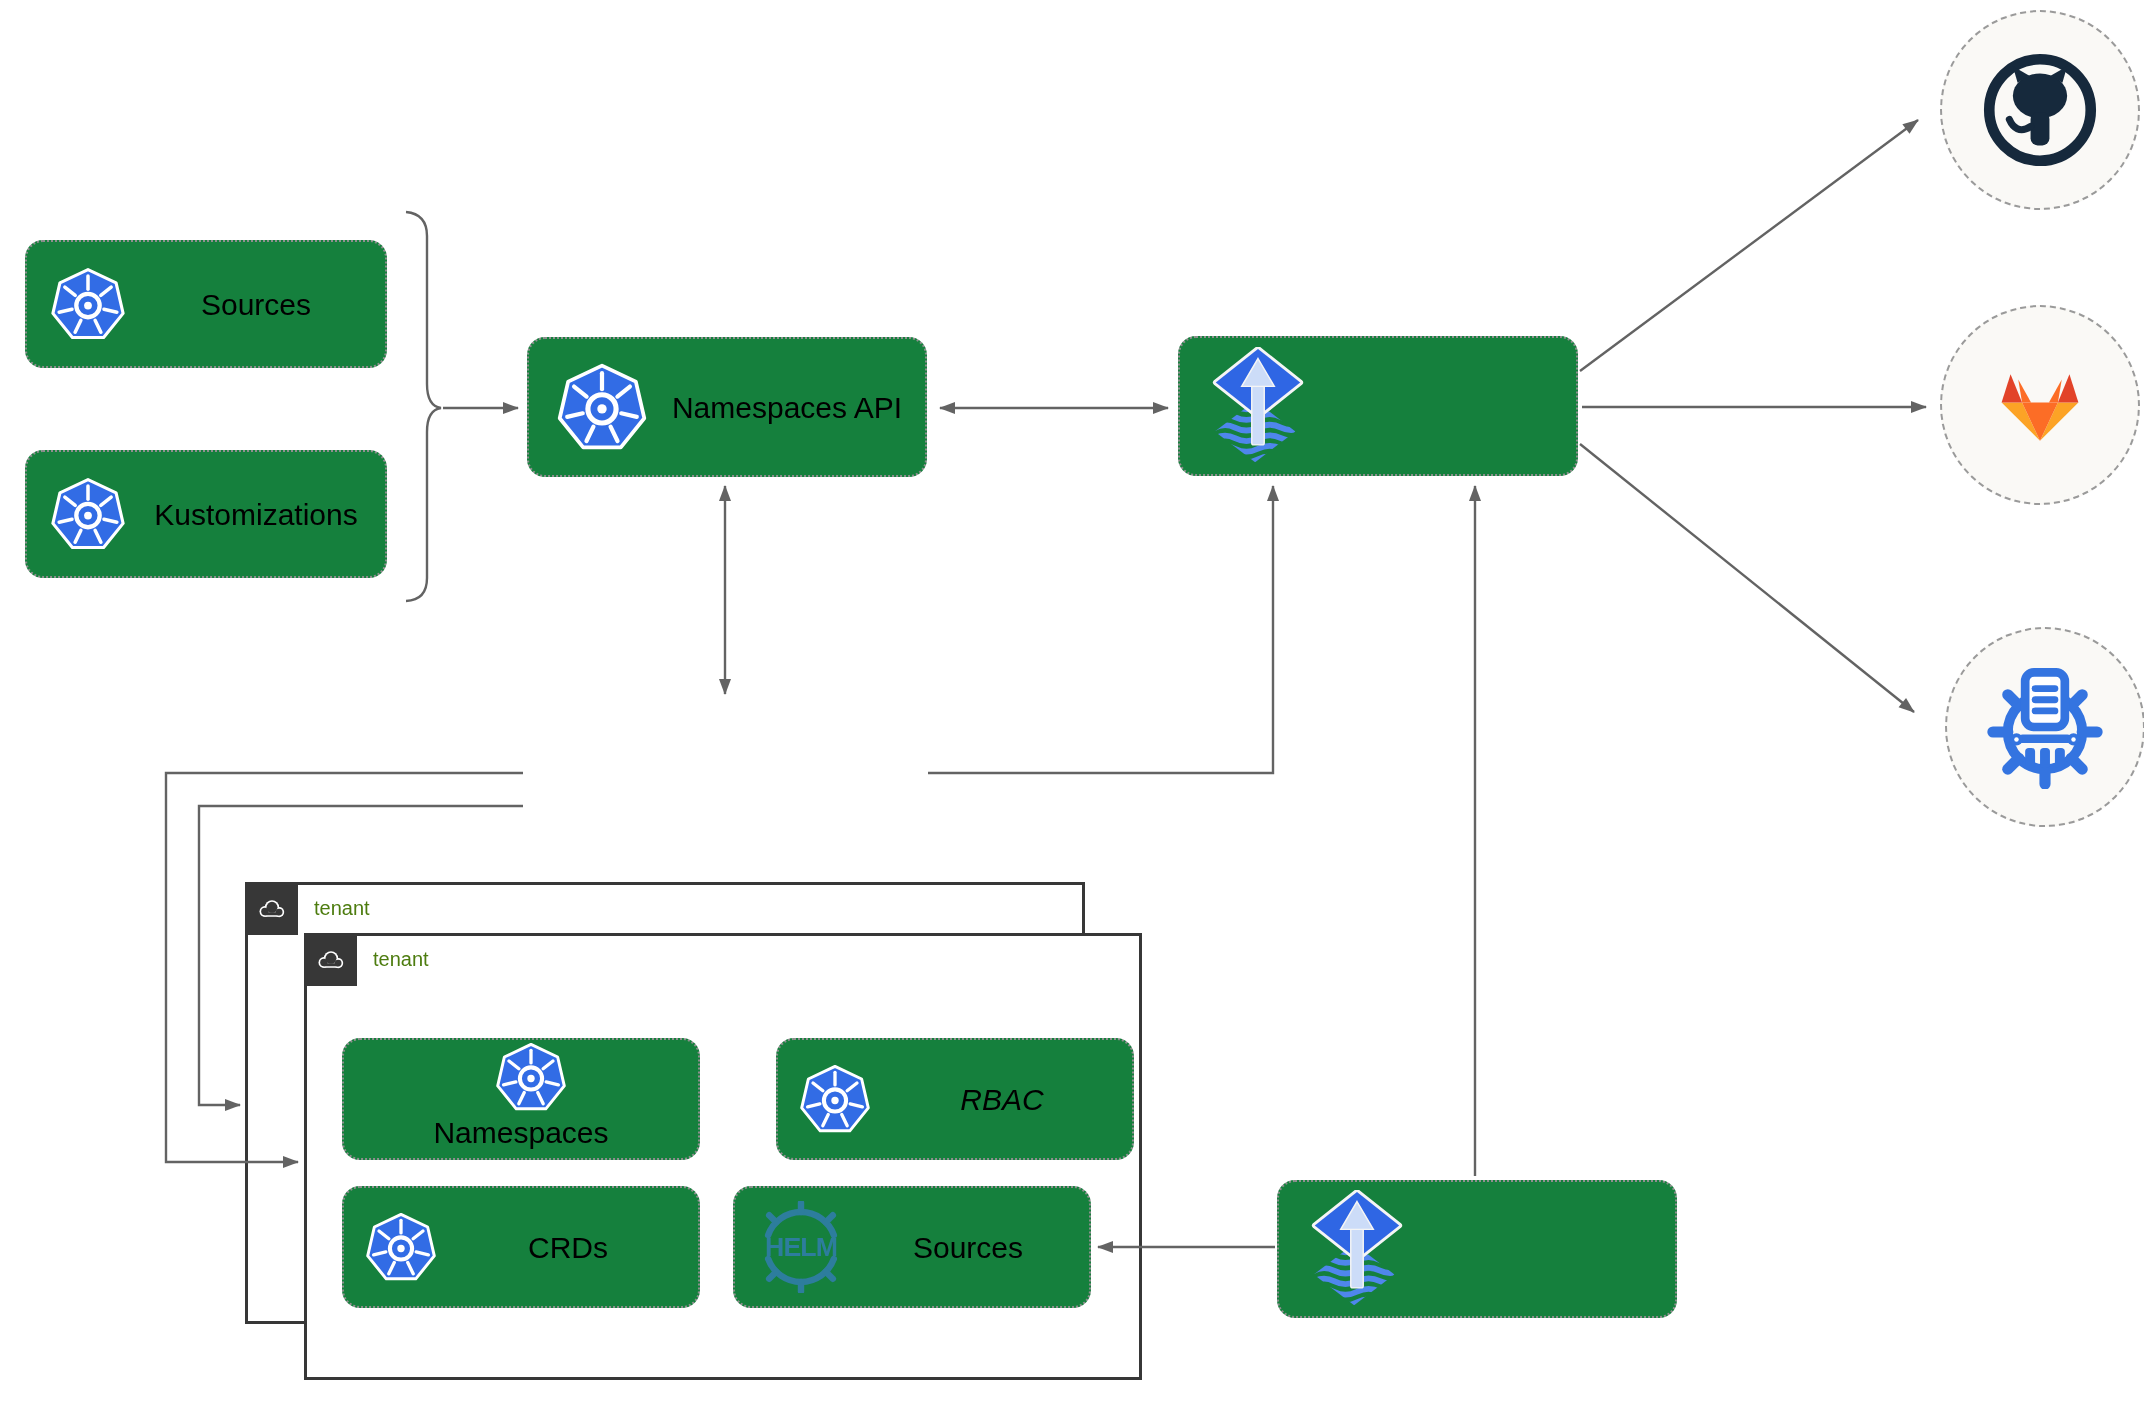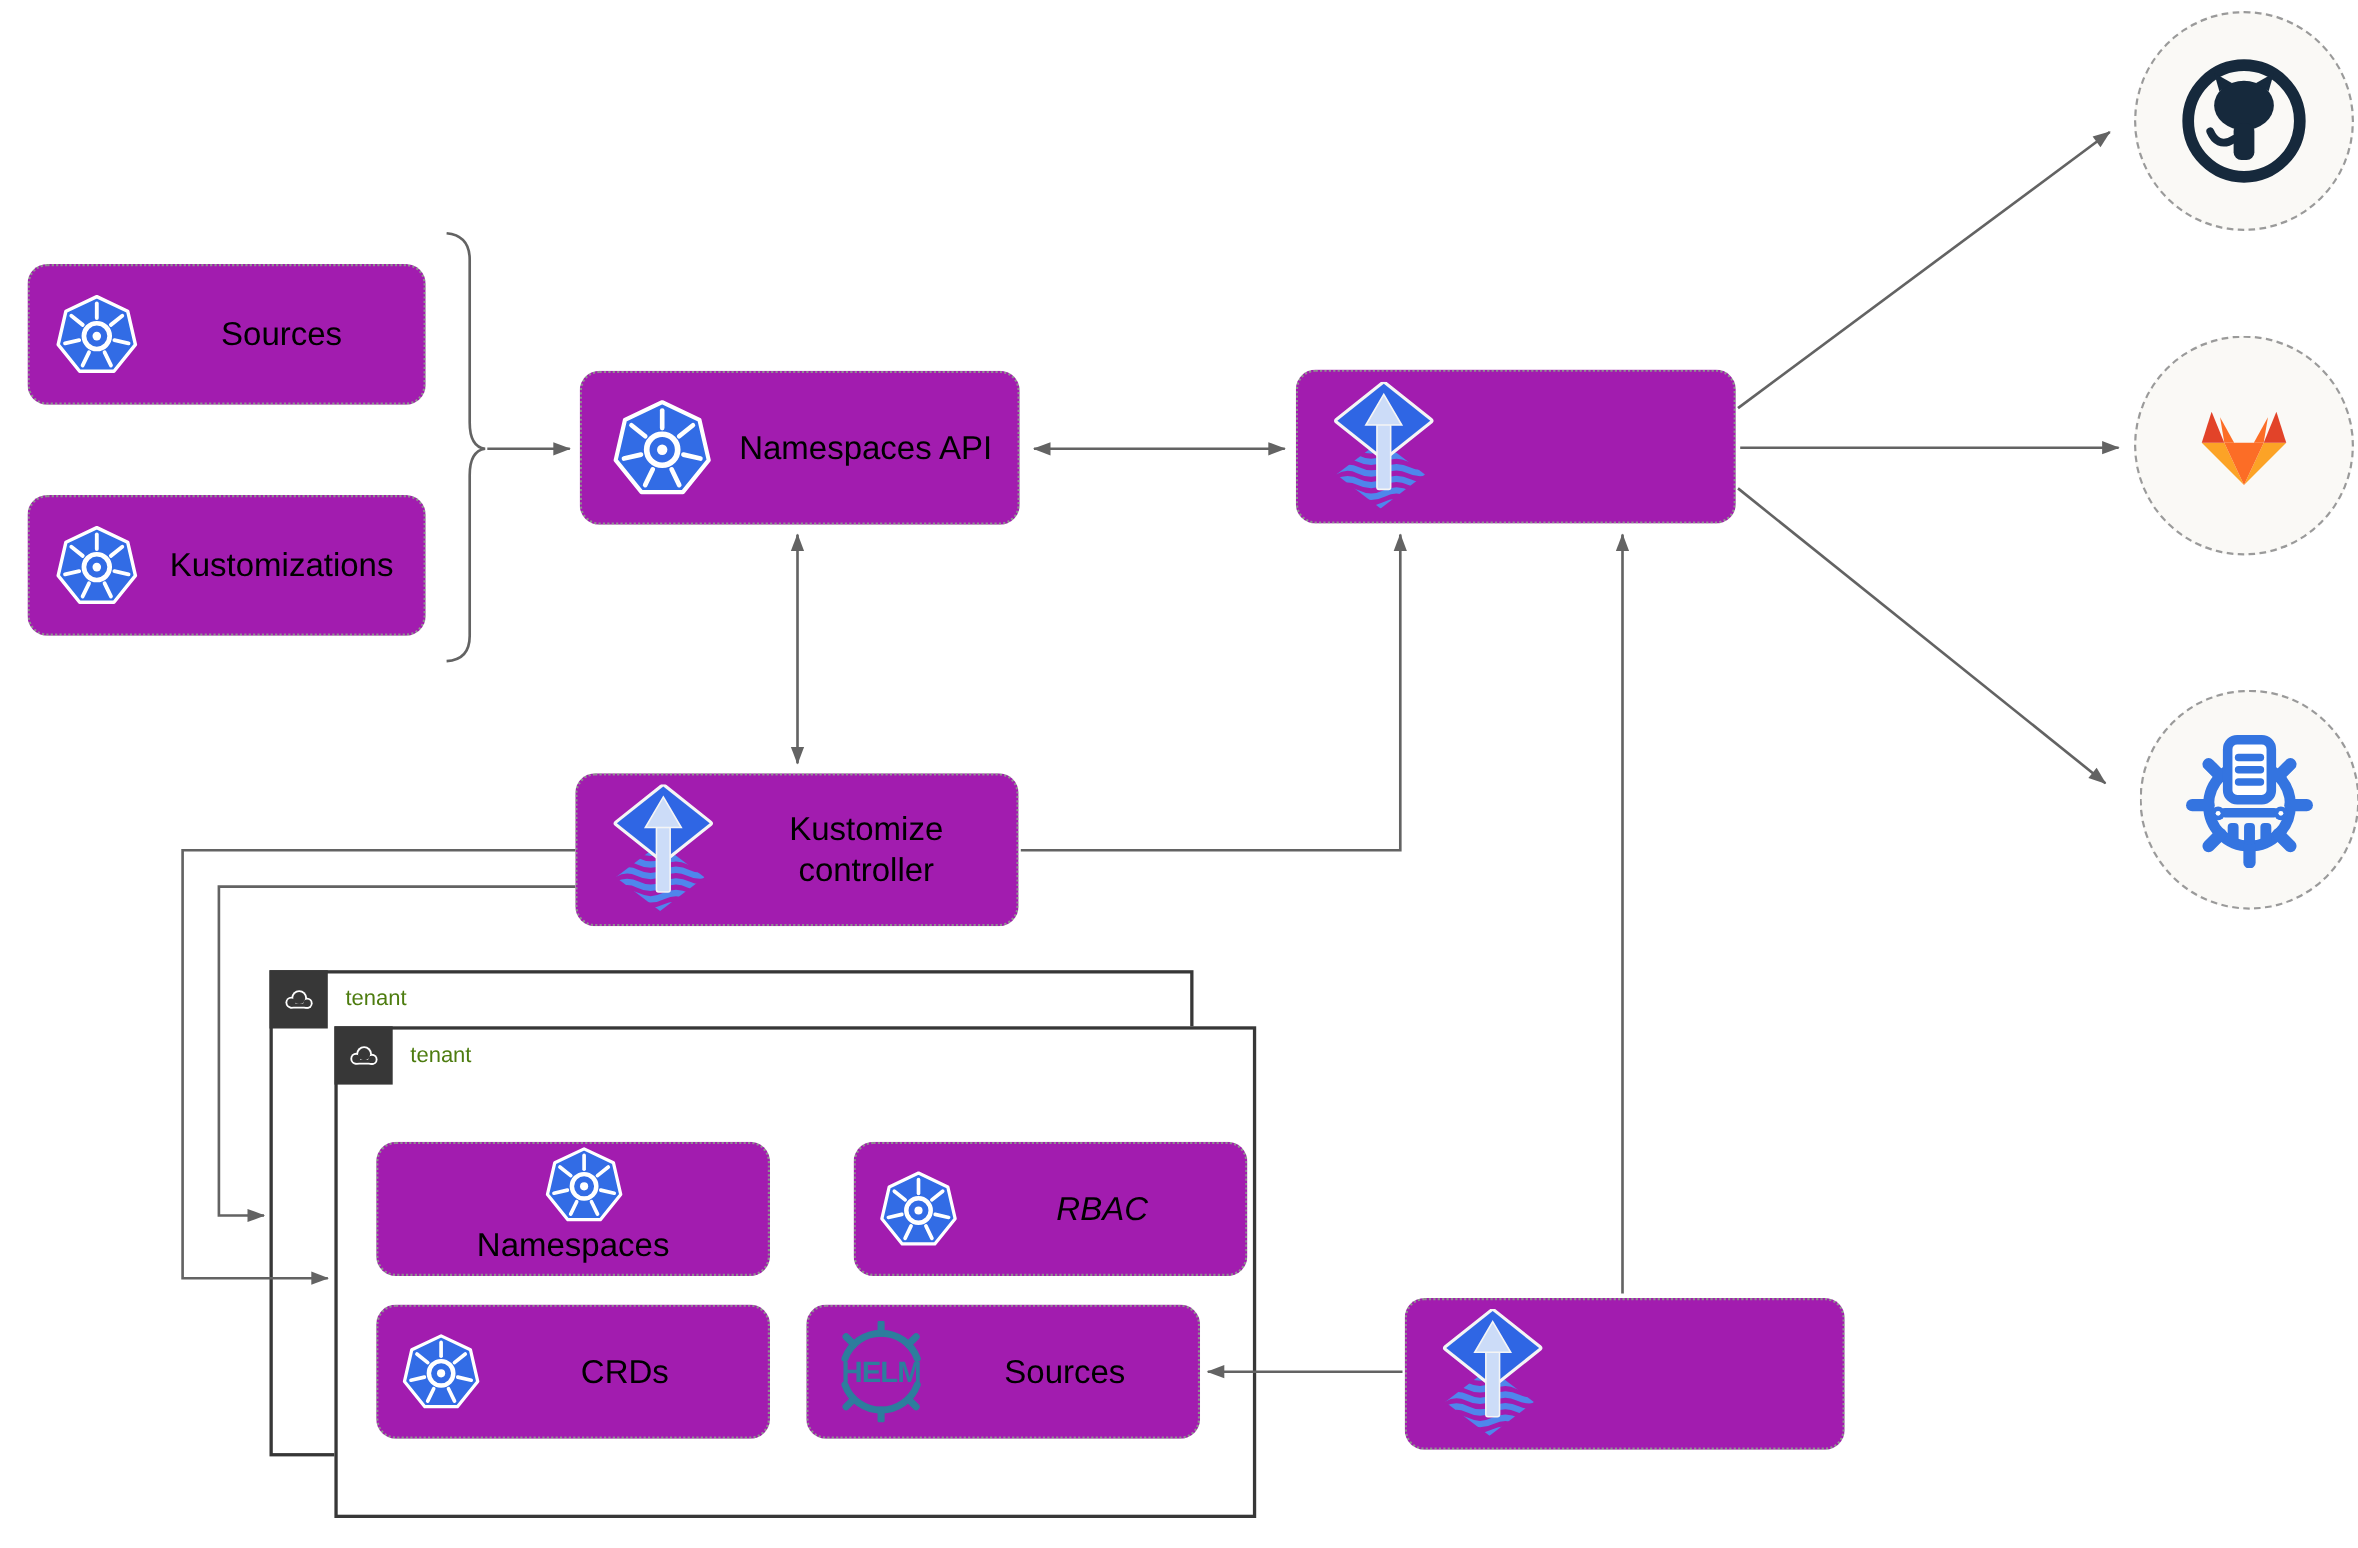--- a/index.html
+++ b/index.html
@@ -1,20 +1,20 @@
 <!DOCTYPE html>
 <html><head>
 <meta charset="utf-8">
 <style>
   html,body{margin:0;padding:0;background:#ffffff;}
   .canvas{position:relative;width:2144px;height:1407px;background:#ffffff;overflow:hidden;
           font-family:"Liberation Sans", sans-serif;}
 
   
-  .node{position:absolute;box-sizing:border-box;background:#a21caf;border:2px dotted #8f8f8f;
+  .node{position:absolute;box-sizing:border-box;background:#15803d;border:2px dotted #8f8f8f;
         border-radius:18px;display:flex;align-items:center;z-index:3;}
   .node .icon{flex:0 0 auto;display:flex;justify-content:center;}
   .node .lbl{flex:1 1 auto;text-align:center;font-size:30px;color:#000;line-height:37px;}
   .node .lbl.two{max-width:200px;margin:0 auto;}
 
   
   .ext-circle{position:absolute;box-sizing:border-box;width:200px;height:200px;border-radius:50%;
               background:#faf9f6;border:2px dashed #9a9a9a;display:flex;align-items:center;
               justify-content:center;z-index:3;}
 
@@ -185,28 +185,20 @@
   </div>
 
   <div class="node" style="left:1178px;top:336px;width:400px;height:140px;">
     <span class="icon" style="margin-left:30px;">
       <svg width="96" height="119">
           <use href="#sym-flux"></use>
         </svg>
     </span>
   </div>
 
-  <div class="node" style="left:523px;top:703px;width:403px;height:139px;">
-    <span class="icon" style="margin-left:30px;">
-      <svg width="96" height="119">
-          <use href="#sym-flux"></use>
-        </svg>
-    </span>
-    <span class="lbl two">Kustomize controller</span>
-  </div>
 
   <div class="node" style="left:1277px;top:1180px;width:400px;height:138px;">
     <span class="icon" style="margin-left:30px;">
       <svg width="96" height="119">
           <use href="#sym-flux"></use>
         </svg>
     </span>
   </div>
 
   <div class="node grid-node" style="left:342px;top:1038px;width:358px;height:122px;flex-direction:column;">

